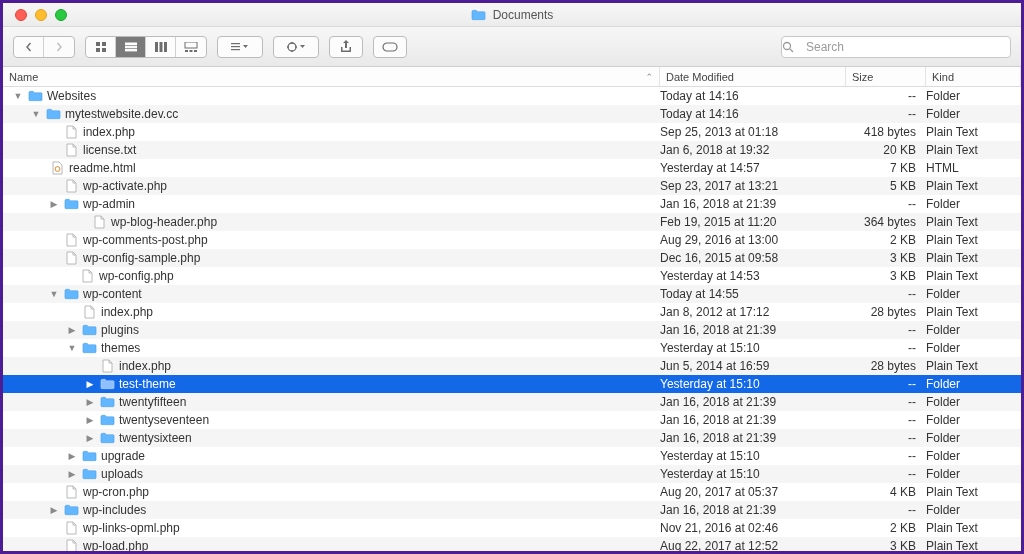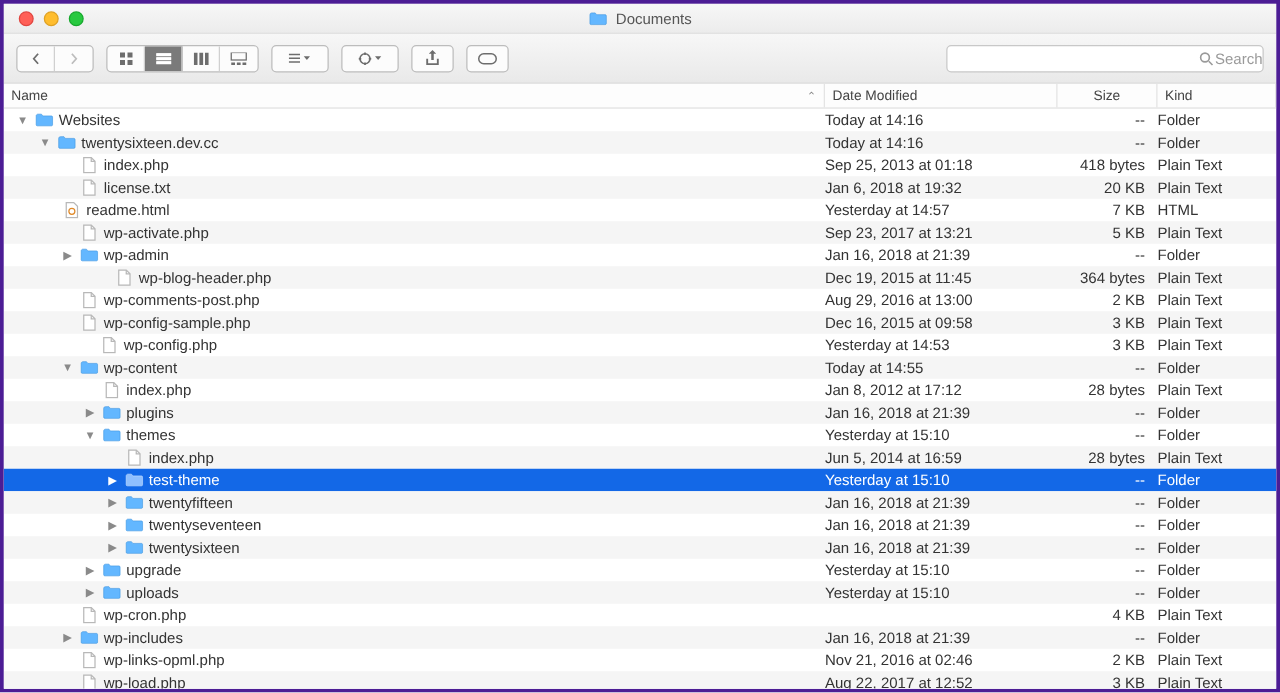--- a/index.html
+++ b/index.html
@@ -19,27 +19,27 @@
   .tl.green{background:#28c940;border:1px solid #17a82d;}
   .title-center { position:absolute; left:0; right:0; text-align:center; font-size:12px; color:#555; pointer-events:none; display:flex; align-items:center; justify-content:center; gap:6px;}
   
   .toolbar { height:40px; background:linear-gradient(#f7f7f7,#e9e9e9); border-bottom:1px solid #cfcfcf; display:flex; align-items:center; padding:0 10px; gap:10px; }
   .seg { display:flex; border:1px solid #bcbcbc; border-radius:4px; overflow:hidden; background:#fcfcfc; height:22px;}
   .seg span, .seg button { display:flex; align-items:center; justify-content:center; width:30px; height:100%; border:none; background:transparent; border-right:1px solid #d0d0d0; cursor:default;}
   .seg span:last-child, .seg button:last-child{border-right:none;}
   .seg .active{background:#7a7a7a;}
   .seg .active svg *{stroke:#fff;fill:#fff;}
   .tool-btn{display:flex;align-items:center;justify-content:center;width:34px;height:22px;border:1px solid #bcbcbc;border-radius:4px;background:#fcfcfc;}
-  .search { margin-left:auto; width:254px; height:22px; border:1px solid #c8c8c8; border-radius:4px; background:#fff; display:flex; align-items:center; justify-content:flex-end; color:#9a9a9a; gap:1px; font-size:12px;}
+  .search { margin-left:auto; width:230px; height:22px; border:1px solid #c8c8c8; border-radius:4px; background:#fff; display:flex; align-items:center; justify-content:flex-start; color:#9a9a9a; gap:12px; font-size:12px;}
   
   .colhead { height:20px; background:#fdfdfd; border-bottom:1px solid #dcdcdc; display:flex; font-size:11px; color:#444; align-items:center;}
   .colhead > div { border-right:1px solid #e4e4e4; height:100%; display:flex; align-items:center; padding:0 6px;}
   .col-name{flex:1;}
   .col-date{width:186px;}
-  .col-size{width:80px; justify-content:center; padding-right:10px;}
+  .col-size{width:80px; justify-content:flex-start; padding-right:10px;}
   .col-kind{width:95px;}
   .sort-caret{margin-left:auto;font-size:9px;color:#888;}
   
   .filelist { flex:1; overflow:hidden; background:#fff;}
   .row { height:18px; display:flex; align-items:center; font-size:12px;}
   .row.alt{background:#f5f5f5;}
   .row.sel{background:#1368e7;color:#fff;}
   .cell-name{flex:1; display:flex; align-items:center; gap:4px; overflow:hidden;}
   .cell-date{width:186px;}
   .cell-size{width:80px; text-align:right; padding-right:10px;}
@@ -190,21 +190,21 @@
         <div class="cell-kind">Folder</div>
       </div>
       <div class="row alt">
         <div class="cell-name" style="padding-left:28px">
           <span class="disclosure">▼</span>
           <span class="icon-slot">
             <svg class="folder-svg" viewBox="0 0 16 12">
               <path d="M1 2.5C1 1.7 1.7 1 2.5 1h3l1.2 1.5H14c.6 0 1 .4 1 1V10c0 .6-.4 1-1 1H2c-.6 0-1-.4-1-1V2.5z" fill="#63b7ff" stroke="#3a93e0" stroke-width=".5"></path>
             </svg>
           </span>
-          <span>twentysixteen.dev.cc</span>
+          <span>mytestwebsite.dev.cc</span>
         </div>
         <div class="cell-date">Today at 14:16</div>
         <div class="cell-size">--</div>
         <div class="cell-kind">Folder</div>
       </div>
       <div class="row">
         <div class="cell-name" style="padding-left:46px">
           <span class="disclosure"></span>
           <span class="icon-slot">
             <svg class="file-svg" viewBox="0 0 11 14">
@@ -281,21 +281,21 @@
         <div class="cell-name" style="padding-left:74px">
           <span class="disclosure"></span>
           <span class="icon-slot">
             <svg class="file-svg" viewBox="0 0 11 14">
               <path d="M1 1h6l3 3v9H1z" fill="#fff" stroke="#b8b8b8"></path>
               <path d="M7 1v3h3" fill="none" stroke="#b8b8b8"></path>
             </svg>
           </span>
           <span>wp-blog-header.php</span>
         </div>
-        <div class="cell-date">Dec 19, 2015 at 11:45</div>
+        <div class="cell-date">Feb 19, 2015 at 11:20</div>
         <div class="cell-size">364 bytes</div>
         <div class="cell-kind">Plain Text</div>
       </div>
       <div class="row">
         <div class="cell-name" style="padding-left:46px">
           <span class="disclosure"></span>
           <span class="icon-slot">
             <svg class="file-svg" viewBox="0 0 11 14">
               <path d="M1 1h6l3 3v9H1z" fill="#fff" stroke="#b8b8b8"></path>
               <path d="M7 1v3h3" fill="none" stroke="#b8b8b8"></path>
@@ -497,20 +497,21 @@
         <div class="cell-name" style="padding-left:46px">
           <span class="disclosure"></span>
           <span class="icon-slot">
             <svg class="file-svg" viewBox="0 0 11 14">
               <path d="M1 1h6l3 3v9H1z" fill="#fff" stroke="#b8b8b8"></path>
               <path d="M7 1v3h3" fill="none" stroke="#b8b8b8"></path>
             </svg>
           </span>
           <span>wp-cron.php</span>
         </div>
+        <div class="cell-date">Aug 20, 2017 at 05:37</div>
         <div class="cell-size">4 KB</div>
         <div class="cell-kind">Plain Text</div>
       </div>
       <div class="row alt">
         <div class="cell-name" style="padding-left:46px">
           <span class="disclosure">▶</span>
           <span class="icon-slot">
             <svg class="folder-svg" viewBox="0 0 16 12">
               <path d="M1 2.5C1 1.7 1.7 1 2.5 1h3l1.2 1.5H14c.6 0 1 .4 1 1V10c0 .6-.4 1-1 1H2c-.6 0-1-.4-1-1V2.5z" fill="#63b7ff" stroke="#3a93e0" stroke-width=".5"></path>
             </svg>

